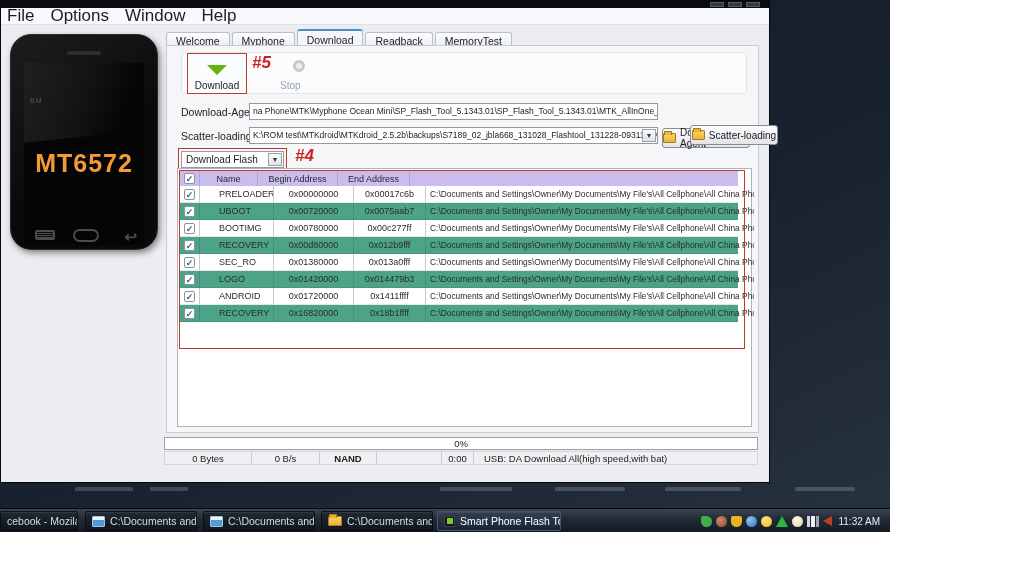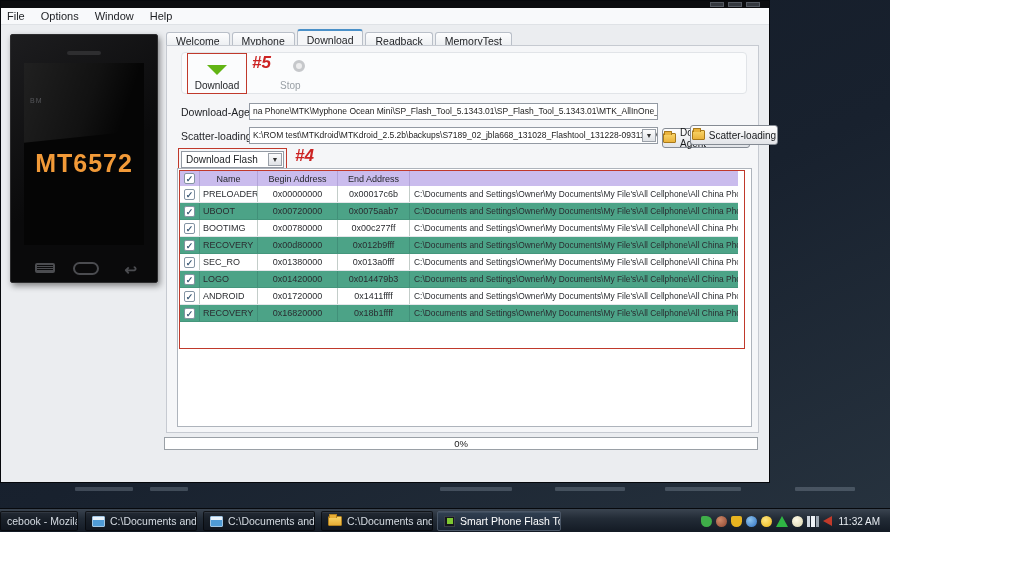--- a/index.html
+++ b/index.html
@@ -12,25 +12,25 @@
              background:linear-gradient(155deg,#131a26 0%,#18212e 55%,#27333f 100%); }
   .smudge { position:absolute; height:4px; background:rgba(165,180,195,.28); border-radius:1px; }
 
   
   #app { position:absolute; left:0; top:0; width:770px; height:483px;
          background:#ebedf0; border:1px solid #06080c; }
   #titlebar { position:absolute; left:0; top:0; width:100%; height:7px; background:#0b0c0f; }
   .winbtn { position:absolute; top:1px; width:14px; height:5px; background:#34383f; border:1px solid #555a63; }
   #menubar { position:absolute; left:0; top:7px; width:100%; height:17px; background:#f8f9fb;
              border-bottom:1px solid #dfe2e6; display:flex; align-items:center; padding-left:6px; gap:16px; }
-  .menu-item { font-size:11px; color:#1c1e22; }
-
-  
-  #phone { position:absolute; left:9px; top:33px; width:148px; height:249px;
-           background:linear-gradient(145deg,#1d1d1f,#0a0a0b 55%); border-radius:2px;
+  .menu-item { font-size:17px; color:#1c1e22; }
+
+  
+  #phone { position:absolute; left:9px; top:33px; width:148px; height:216px;
+           background:linear-gradient(145deg,#1d1d1f,#0a0a0b 55%); border-radius:21px;
            border:1px solid #2c2c2e; box-shadow:2px 3px 6px rgba(0,0,0,.45); }
   #phone .speaker { position:absolute; left:56px; top:16px; width:34px; height:4px; background:#2e2e30; border-radius:2px; }
   #phone .screen { position:absolute; left:13px; top:28px; width:120px; height:182px; background:#050505; overflow:hidden; }
   #phone .screen::before { content:""; position:absolute; left:-20px; top:-60px; width:220px; height:130px;
            background:linear-gradient(115deg,rgba(255,255,255,.14) 0%,rgba(255,255,255,.05) 45%,transparent 60%);
            transform:rotate(-6deg); }
   #phone .brand { position:absolute; left:6px; top:34px; font-size:7px; color:#55565a; letter-spacing:1px; }
   #phone .chip { position:absolute; left:0; top:86px; width:100%; text-align:center;
                  font-size:25px; font-weight:700; color:#f29a38; letter-spacing:1px; }
   .softkey { position:absolute; bottom:9px; color:#4b4c50; }
@@ -95,21 +95,21 @@
   #thead .cell { border-right:1px solid #b2a3d8; font-size:9px; color:#26282c;
                  display:flex; align-items:center; justify-content:center; }
   .cell { overflow:hidden; white-space:nowrap; }
   .c0 { width:20px; flex:0 0 20px; display:flex; align-items:center; justify-content:center; }
   .c1 { width:58px; flex:0 0 58px; }
   .c2 { width:80px; flex:0 0 80px; }
   .c3 { width:72px; flex:0 0 72px; }
   .c4 { width:328px; flex:0 0 328px; }
   .trow { background:#ffffff; border-bottom:1px solid #e4e7ea; }
   .trow .cell { font-size:9px; color:#2a2c30; display:flex; align-items:center; border-right:1px solid #c3cdc9; }
-  .trow .c1 { padding-left:3px; }
+  .trow .c1 { padding-left:3px;margin-left:16px; }
   .trow .c2,.trow .c3 { justify-content:center; }
   .trow .c4 { padding-left:4px; font-size:8.4px; border-right:none; }
   .trow.hl { background:#4ca387; border-bottom:1px solid #44967c; }
   .trow.hl .cell { border-right-color:#419079; }
   .cb { width:11px; height:11px; background:#fff; border:1px solid #8494a3; border-radius:2px;
         font-size:9px; line-height:10px; color:#3c5a76; text-align:center; font-weight:700; }
   #ann-table { position:absolute; left:12px; top:124px; width:566px; height:179px;
                border:1px solid #c0392b; pointer-events:none; }
 
   
@@ -323,20 +323,28 @@
                 <div class="cell c3">0x18b1ffff</div>
                 <div class="cell c4">C:\Documents and Settings\Owner\My Documents\My File's\All Cellphone\All China Phone\MTK\M...</div>
               </div>
             </div>
         </div>
       </div>
       <div id="ann-table"></div>
     </div>
 
     <div id="progressbar">0%</div>
+    <div id="statusbar">
+        <div class="scell" style="width: 87px;">0 Bytes</div>
+        <div class="scell" style="width: 68px;">0 B/s</div>
+        <div class="scell bold" style="width: 57px;">NAND</div>
+        <div class="scell" style="width: 65px;"></div>
+        <div class="scell" style="width: 32px;">0:00</div>
+        <div class="scell left" style="width: 283px;">USB: DA Download All(high speed,with bat)</div>
+      </div>
   </div>
 
   <div id="taskbar">
     <div id="tray">
         <span class="tray-ic t-green-utility"></span>
         <span class="tray-ic t-red-ball"></span>
         <span class="tray-ic t-gold-shield"></span>
         <span class="tray-ic t-blue-globe"></span>
         <span class="tray-ic t-yellow-smiley"></span>
         <span class="tray-ic t-green-triangle"></span>

